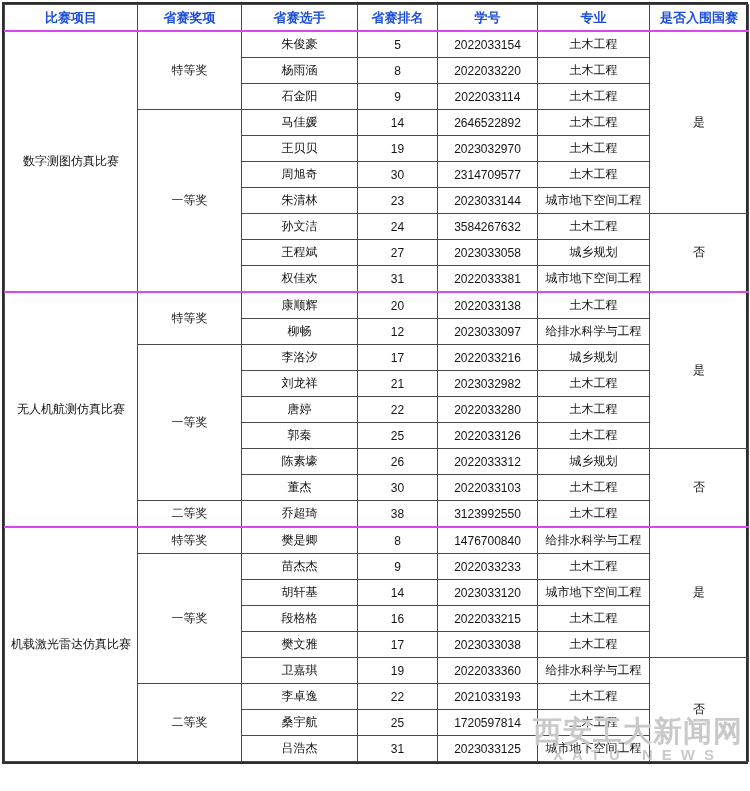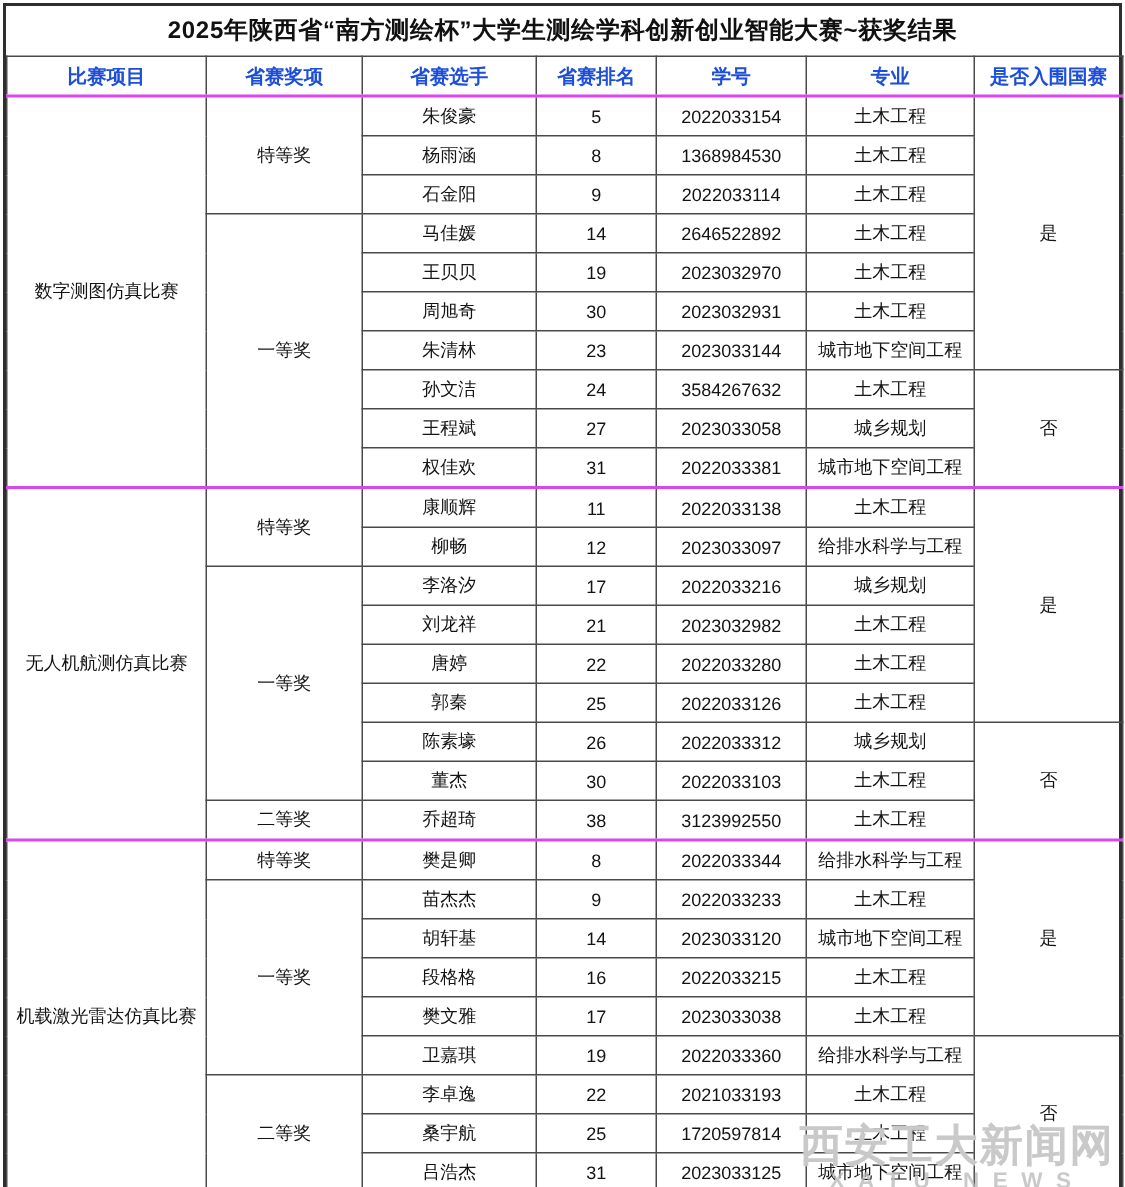--- a/index.html
+++ b/index.html
@@ -63,21 +63,20 @@
     margin-top:1px;
     font-size:15px;
     letter-spacing:9px;
     color:rgba(186,186,186,0.78);
   }
 </style>
 </head>
 <body>
 
 <div class="board">
-  <div class="title">2025年陕西省“南方测绘杯”大学生测绘学科创新创业智能大赛~获奖结果</div>
   <table>
     <colgroup>
       <col class="c-event">
         <col class="c-award">
         <col class="c-name">
         <col class="c-rank">
       <col class="c-id">
         <col class="c-major">
         <col class="c-nat">
     </colgroup>
@@ -98,21 +97,21 @@
           <td rowspan="3">特等奖</td>
           <td rowspan="1">朱俊豪</td>
           <td rowspan="1">5</td>
           <td rowspan="1">2022033154</td>
           <td rowspan="1">土木工程</td>
           <td rowspan="7">是</td>
         </tr>
         <tr>
           <td rowspan="1">杨雨涵</td>
           <td rowspan="1">8</td>
-          <td rowspan="1">1368984530</td>
+          <td rowspan="1">2022033220</td>
           <td rowspan="1">土木工程</td>
         </tr>
         <tr>
           <td rowspan="1">石金阳</td>
           <td rowspan="1">9</td>
           <td rowspan="1">2022033114</td>
           <td rowspan="1">土木工程</td>
         </tr>
         <tr>
           <td rowspan="7">一等奖</td>
@@ -123,21 +122,21 @@
         </tr>
         <tr>
           <td rowspan="1">王贝贝</td>
           <td rowspan="1">19</td>
           <td rowspan="1">2023032970</td>
           <td rowspan="1">土木工程</td>
         </tr>
         <tr>
           <td rowspan="1">周旭奇</td>
           <td rowspan="1">30</td>
-          <td rowspan="1">2023032931</td>
+          <td rowspan="1">2314709577</td>
           <td rowspan="1">土木工程</td>
         </tr>
         <tr>
           <td rowspan="1">朱清林</td>
           <td rowspan="1">23</td>
           <td rowspan="1">2023033144</td>
           <td rowspan="1">城市地下空间工程</td>
         </tr>
         <tr>
           <td rowspan="1">孙文洁</td>
@@ -155,21 +154,21 @@
         <tr>
           <td rowspan="1">权佳欢</td>
           <td rowspan="1">31</td>
           <td rowspan="1">2022033381</td>
           <td rowspan="1">城市地下空间工程</td>
         </tr>
         <tr class="sec-top">
           <td rowspan="9">无人机航测仿真比赛</td>
           <td rowspan="2">特等奖</td>
           <td rowspan="1">康顺辉</td>
-          <td rowspan="1">11</td>
+          <td rowspan="1">20</td>
           <td rowspan="1">2022033138</td>
           <td rowspan="1">土木工程</td>
           <td rowspan="6">是</td>
         </tr>
         <tr>
           <td rowspan="1">柳畅</td>
           <td rowspan="1">12</td>
           <td rowspan="1">2023033097</td>
           <td rowspan="1">给排水科学与工程</td>
         </tr>
@@ -216,21 +215,21 @@
           <td rowspan="1">乔超琦</td>
           <td rowspan="1">38</td>
           <td rowspan="1">3123992550</td>
           <td rowspan="1">土木工程</td>
         </tr>
         <tr class="sec-top">
           <td rowspan="9">机载激光雷达仿真比赛</td>
           <td rowspan="1">特等奖</td>
           <td rowspan="1">樊是卿</td>
           <td rowspan="1">8</td>
-          <td rowspan="1">2022033344</td>
+          <td rowspan="1">1476700840</td>
           <td rowspan="1">给排水科学与工程</td>
           <td rowspan="5">是</td>
         </tr>
         <tr>
           <td rowspan="5">一等奖</td>
           <td rowspan="1">苗杰杰</td>
           <td rowspan="1">9</td>
           <td rowspan="1">2022033233</td>
           <td rowspan="1">土木工程</td>
         </tr>

